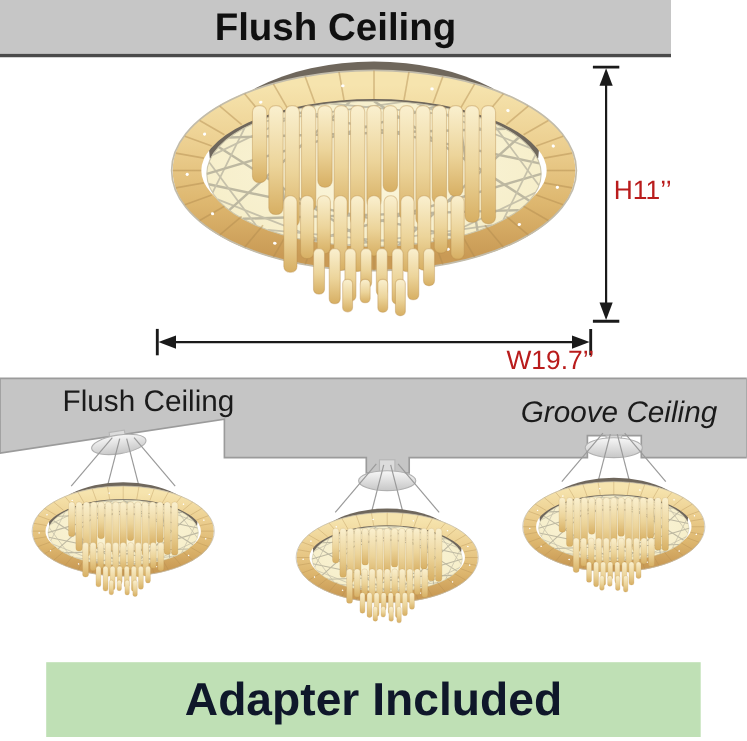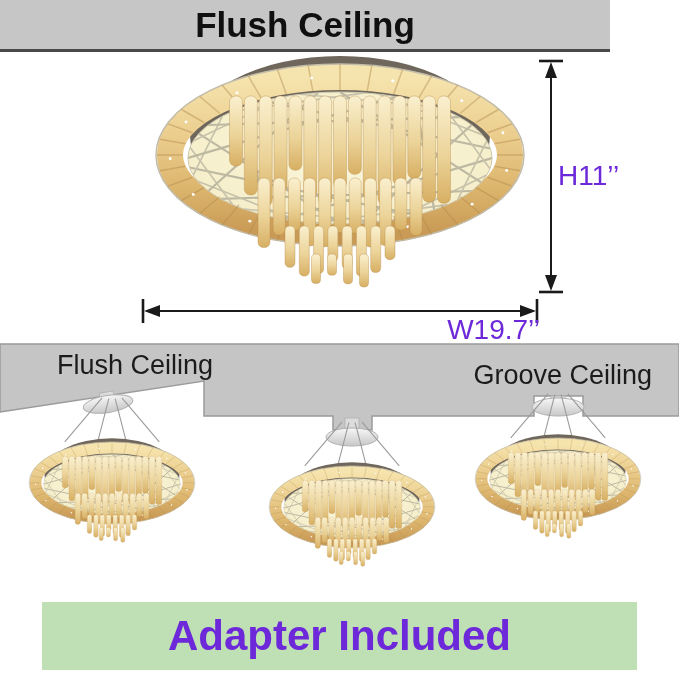--- a/index.html
+++ b/index.html
@@ -18,34 +18,34 @@
     font-size:35px;font-weight:bold;letter-spacing:0px;color:#101010;
   }
   
   svg.scene{position:absolute;left:0;top:0;width:679px;height:674px;}
   .ceil{fill:var(--c-ceiling_gray,#c5c5c5);stroke:#9b9b9b;stroke-width:1.5;}
   .dim{stroke:#1a1a1a;stroke-width:2;}
   .dimcap{stroke:#1a1a1a;stroke-width:2.6;}
   .dimhead{fill:#1a1a1a;stroke:none;}
   
   .lbl{position:absolute;text-align:right;white-space:nowrap;}
-  .dim-label{font-size:28px;color:#6d28d9;}
+  .dim-label{font-size:24px;color:#b91c1c;}
   .mount-label{font-size:27px;color:#1b1b1b;}
   .h-label{left:558px;top:160px;width:90px;text-align:left;}
   .w-label{left:140px;top:314px;width:400px;}
   .sloped-label{left:18px;top:350px;width:195px;}
   .roofs-label{left:268px;top:372px;width:200px;}
-  .groove-label{left:452px;top:360px;width:200px;}
+  .groove-label{left:452px;top:360px;width:200px;font-style:italic;}
   
   .green-banner{
     position:absolute;left:42px;top:602px;width:595px;height:68px;
     background:var(--c-banner_green,#bfe0b5);
     display:flex;align-items:center;justify-content:center;
   }
-  .green-banner .adapter{font-size:42px;font-weight:bold;color:#6d28d9;}
+  .green-banner .adapter{font-size:42px;font-weight:bold;color:#0f172a;}
 </style>
 </head>
 <body>
 
 <div class="stage">
 
   <svg class="scene" viewBox="0 0 679 674">
     <defs>
       <linearGradient id="gBand" x1="0" y1="0" x2="0" y2="1">
         <stop offset="0" stop-color="#f6e4ae"></stop>

